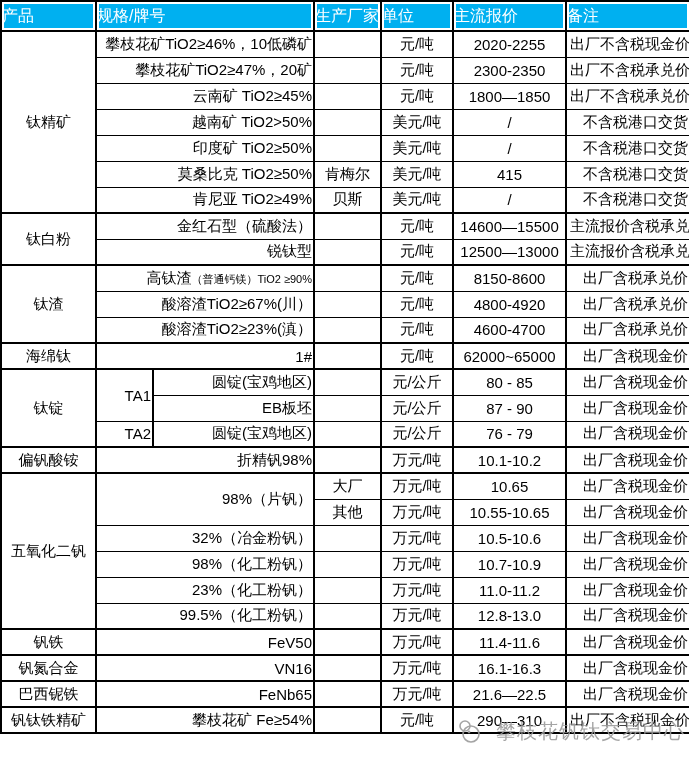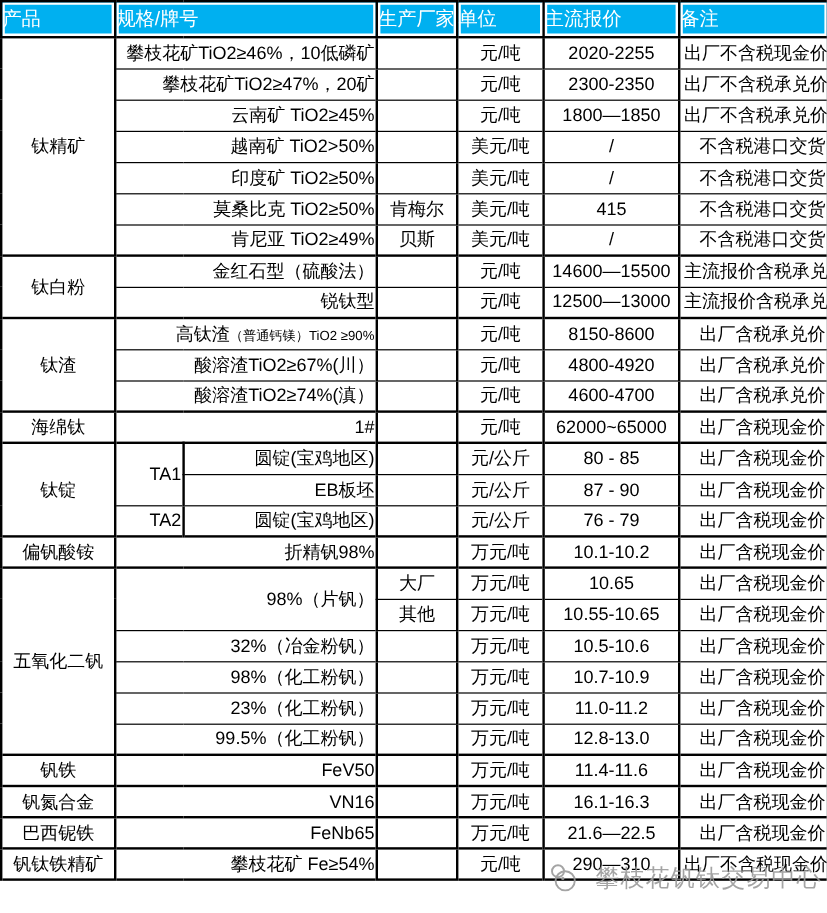--- a/index.html
+++ b/index.html
@@ -149,21 +149,21 @@
           <td class="left"><span>出厂含税承兑价</span></td>
         </tr>
         <tr>
           <td colspan="2" class="left"><span>酸溶渣TiO2≥67%(川）</span></td>
           <td><span></span></td>
           <td><span>元/吨</span></td>
           <td><span>4800-4920</span></td>
           <td class="left"><span>出厂含税承兑价</span></td>
         </tr>
         <tr>
-          <td colspan="2" class="left"><span>酸溶渣TiO2≥74%(滇）</span></td>
+          <td colspan="2" class="left"><span>酸溶渣TiO2≥23%(滇）</span></td>
           <td><span></span></td>
           <td><span>元/吨</span></td>
           <td><span>4600-4700</span></td>
           <td class="left"><span>出厂含税承兑价</span></td>
         </tr>
         <tr class="group-start">
           <td><span>海绵钛</span></td>
           <td colspan="2" class="left"><span>1#</span></td>
           <td><span></span></td>
           <td><span>元/吨</span></td>

